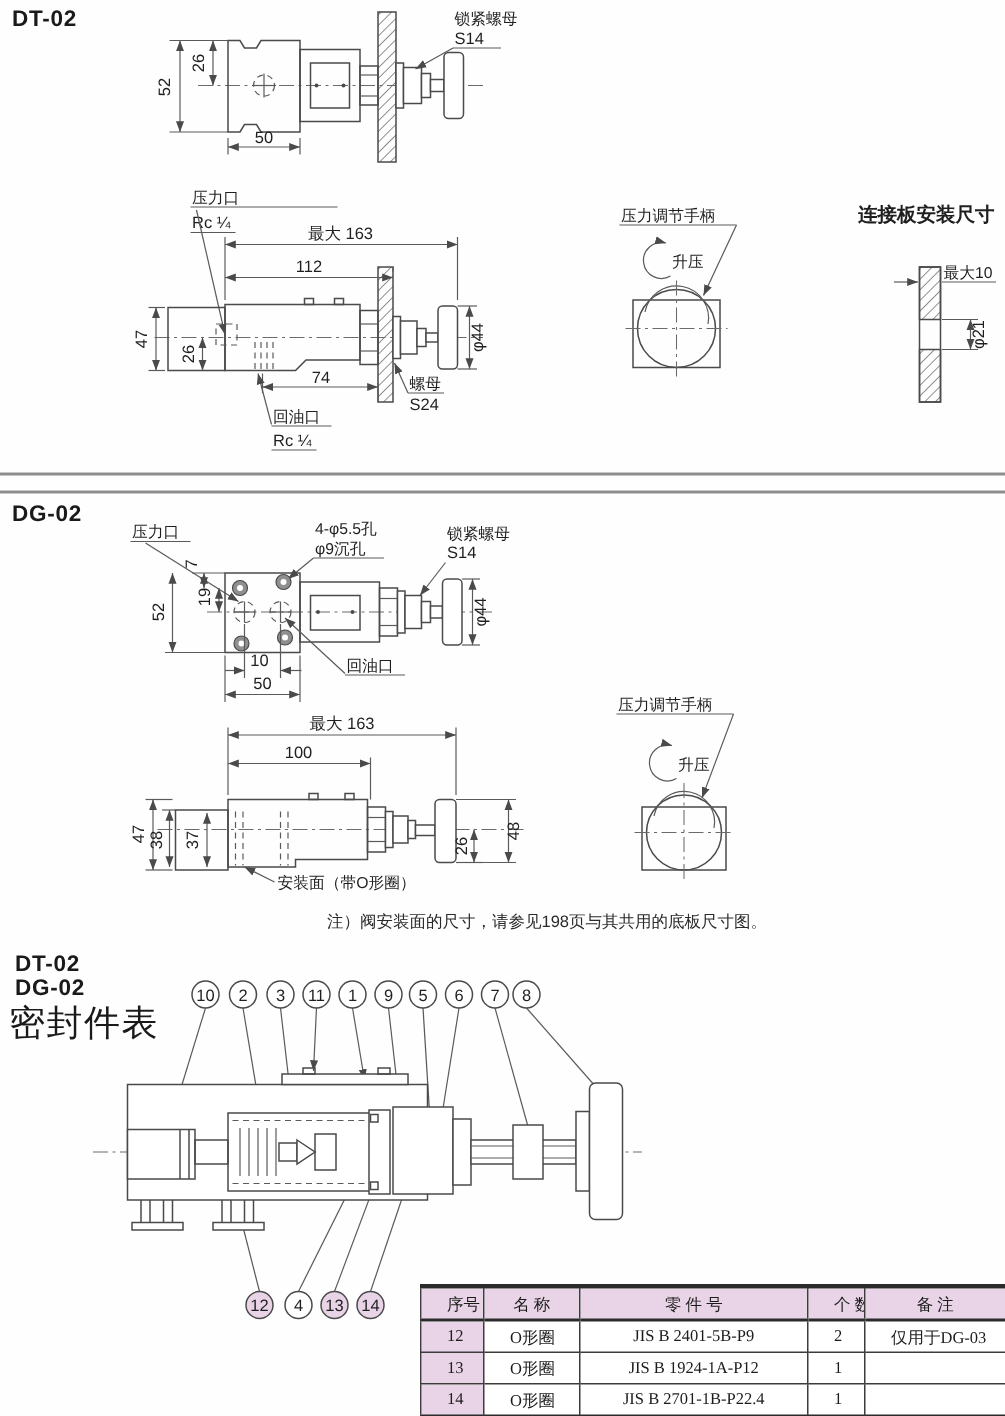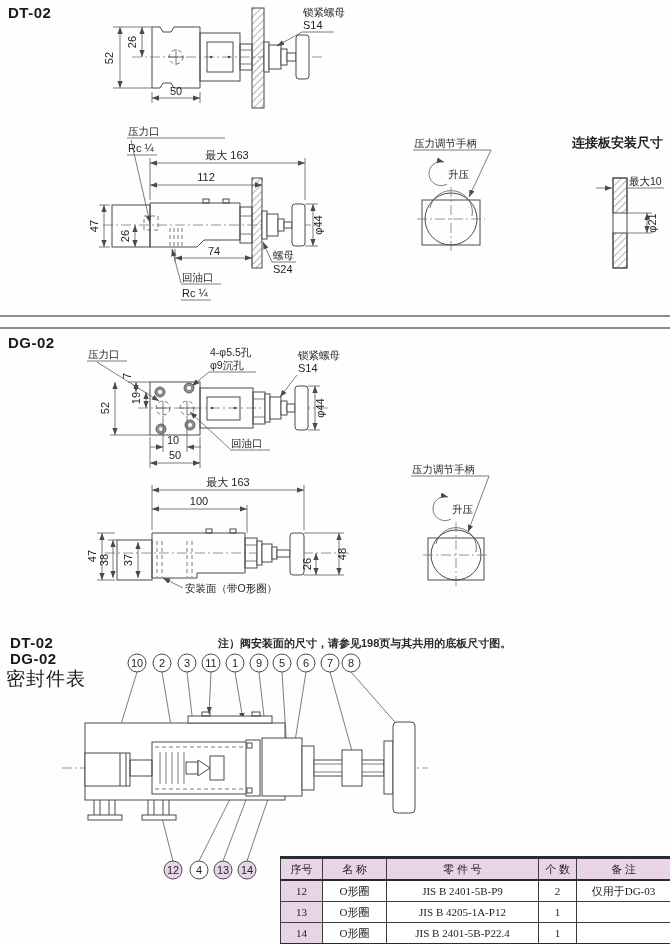--- a/index.html
+++ b/index.html
@@ -1,35 +1,35 @@
 <!DOCTYPE html>
 <html><head>
 <meta charset="utf-8">
 <style>
   html,body{margin:0;padding:0;background:#fff;}
   #canvas{position:relative;width:670px;height:944px;background:#fefefe;overflow:hidden;
           font-family:"Liberation Sans",sans-serif;color:#1a1a1a;}
   .sec-title{position:absolute;font-weight:bold;font-size:15px;letter-spacing:0.5px;}
-  .big-title{position:absolute;font-size:19px;letter-spacing:1px;}
+  .big-title{position:absolute;font-size:24px;letter-spacing:1px;}
   .note{position:absolute;font-size:11px;color:#2a2a2a;}
   .rule{position:absolute;left:0;width:670px;height:2px;background:#8d8d8d;}
   svg{position:absolute;overflow:visible;}
   svg text{fill:#1f1f1f;font-family:"Liberation Sans",sans-serif;font-size:11px;}
   svg .cj{font-size:10.5px;}
   .ln{stroke:#4a4a4a;stroke-width:1;fill:none;}
   .lnf{stroke:#4a4a4a;stroke-width:1;fill:#fff;}
   .thin{stroke:#5a5a5a;stroke-width:0.8;fill:none;}
   .cl{stroke:#6a6a6a;stroke-width:0.7;fill:none;stroke-dasharray:10 3 2 3;}
   .dsh{stroke:#5a5a5a;stroke-width:0.8;fill:none;stroke-dasharray:4 3;}
   .hat{stroke:#4a4a4a;stroke-width:1;}
   .mid{text-anchor:middle;}
   .sealtbl{position:absolute;left:280px;top:856px;width:390px;border-collapse:collapse;
            font-family:"Liberation Serif",serif;font-size:11px;color:#1c1c1c;background:#fff;
            border-top:3px solid #2b2b2b;border-bottom:3px solid #2b2b2b;table-layout:fixed;}
-  .sealtbl th,.sealtbl td{border:1px solid #3c3c3c;text-align:center;height:20px;padding:0 6px;
+  .sealtbl th,.sealtbl td{border:1px solid #3c3c3c;text-align:center;height:20px;padding:0 17px;
            font-weight:normal;overflow:hidden;white-space:nowrap;}
   .sealtbl thead th{border-bottom:2px solid #2b2b2b;}
   .pinkc{background:#e8d4e6;}
 </style>
 </head>
 <body>
 
 <div id="canvas">
 
   <div class="sec-title" style="left:8px;top:4px;">DT-02</div>
@@ -302,21 +302,21 @@
       <path class="thin" d="M448,497 A12,12 0 1 0 451,519" marker-start="url(#a2)"></path>
       <text class="cj" x="452" y="513">升压</text>
       <rect class="ln" x="428" y="538" width="56" height="42"></rect>
       <circle class="ln" cx="456" cy="555" r="25"></circle>
       <path class="thin" d="M436,544 A20,20 0 0 1 476,552"></path>
       <line class="cl" x1="423" y1="555" x2="489" y2="555"></line>
       <line class="cl" x1="456" y1="522" x2="456" y2="588"></line>
     </g>
   </svg>
 
-  <div class="note" style="left:218px;top:636px;font-weight:bold;">注）阀安装面的尺寸，请参见198页与其共用的底板尺寸图。</div>
+  <div class="note" style="left:218px;top:607px;">注）阀安装面的尺寸，请参见198页与其共用的底板尺寸图。</div>
 
   <div class="sec-title" style="left:10px;top:634px;">DT-02</div>
   <div class="sec-title" style="left:10px;top:650px;">DG-02</div>
   <div class="big-title" style="left:6px;top:666px;">密封件表</div>
 
   <svg width="670" height="304" viewBox="0 640 670 304" style="left:0;top:640px;">
     <defs>
       <marker id="a3" viewBox="0 0 8 8" refX="8" refY="4" markerWidth="9" markerHeight="9" orient="auto-start-reverse">
         <path d="M0,1 L8,4 L0,7 Z" fill="#4a4a4a"></path>
       </marker>
@@ -446,27 +446,27 @@
       <tr>
         <td class="pinkc">12</td>
         <td>O形圈</td>
         <td>JIS B 2401-5B-P9</td>
         <td>2</td>
         <td>仅用于DG-03</td>
       </tr>
       <tr>
         <td class="pinkc">13</td>
         <td>O形圈</td>
-        <td>JIS B 4205-1A-P12</td>
+        <td>JIS B 1924-1A-P12</td>
         <td>1</td>
         <td></td>
       </tr>
       <tr>
         <td class="pinkc">14</td>
         <td>O形圈</td>
-        <td>JIS B 2401-5B-P22.4</td>
+        <td>JIS B 2701-1B-P22.4</td>
         <td>1</td>
         <td></td>
       </tr>
     </tbody>
   </table>
 
 </div>
 
 </body></html>

